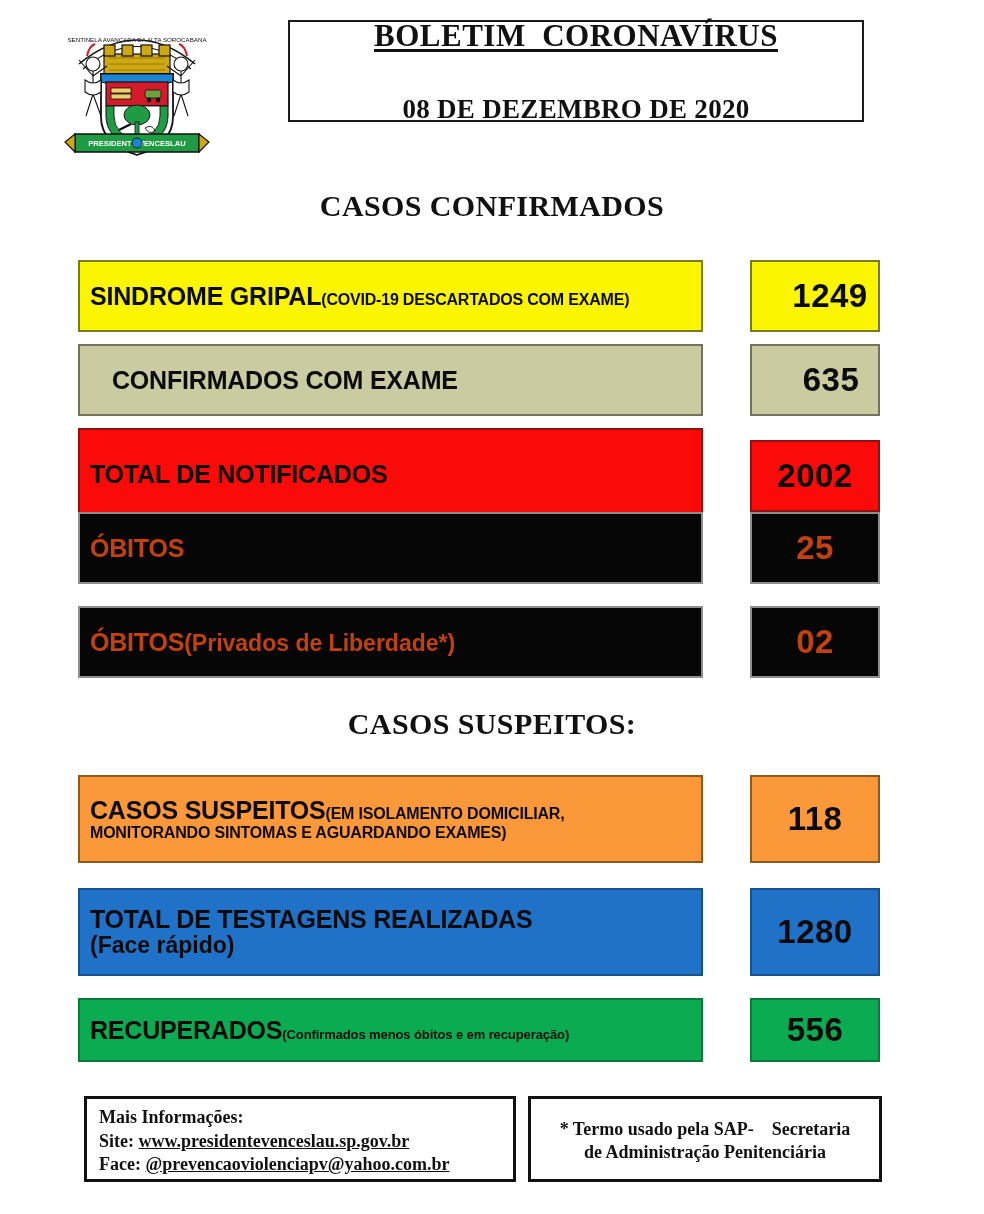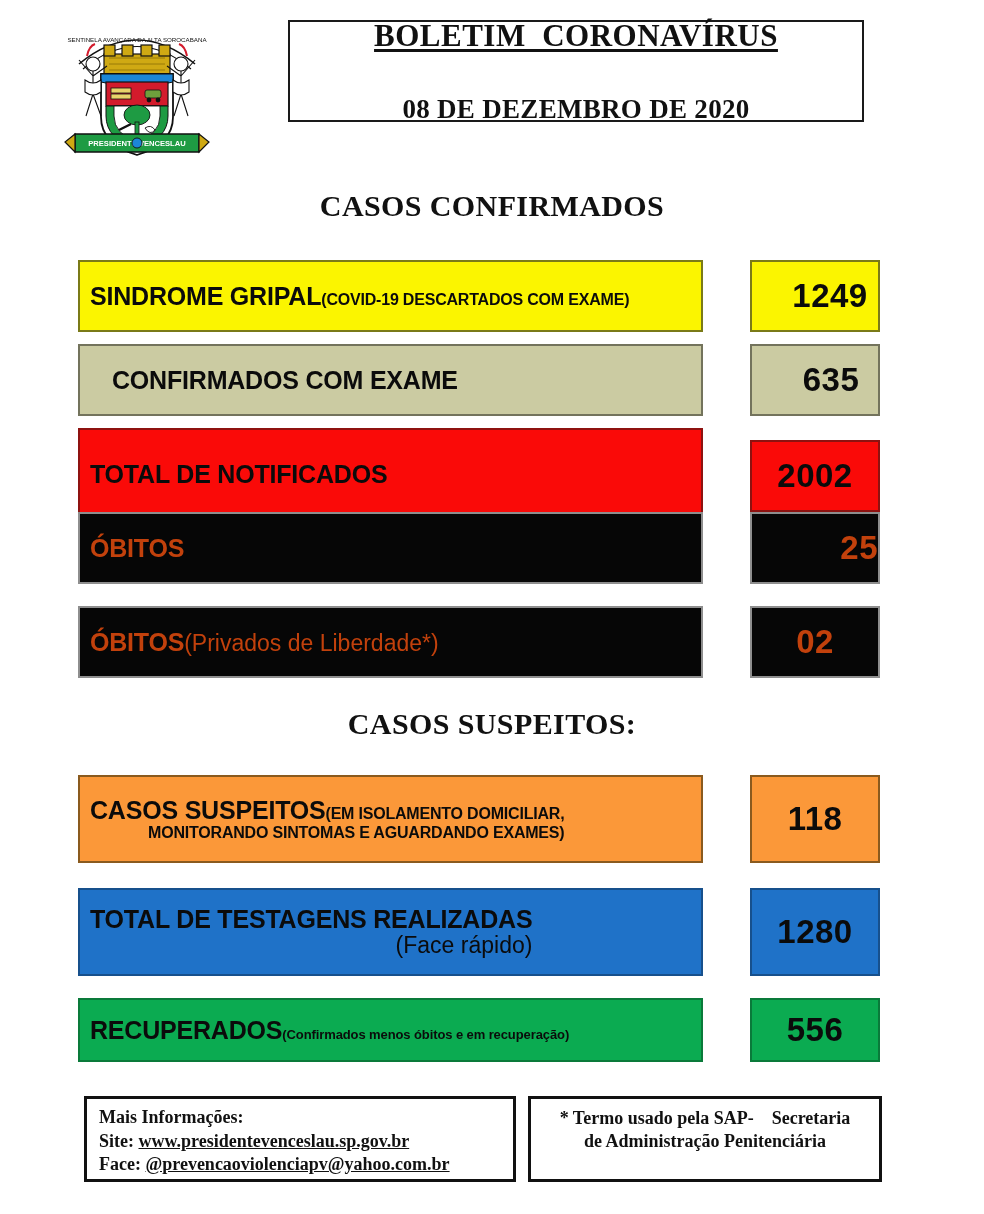--- a/index.html
+++ b/index.html
@@ -107,40 +107,39 @@
     border: 2px solid #6e6e52;
     display: flex;
     align-items: center;
     justify-content: center;
   }
   .bar-text {
     font-family: "Liberation Sans", sans-serif;
     font-weight: bold;
     line-height: 1.08;
     color: #0b0b0b;
-    text-align: right;
   }
   .value-text {
     font-family: "Liberation Sans", sans-serif;
     font-weight: bold;
     font-size: 33px;
     color: #0b0b0b;
     letter-spacing: 0.5px;
   }
   .main-label {
     font-size: 25px;
     letter-spacing: -0.2px;
   }
   .sub-label {
     font-size: 16px;
     letter-spacing: -0.2px;
   }
   .sub-label-mixed {
     font-size: 23px;
-    font-weight: normal;
+    font-weight: bold;
   }
   .sub-label-small {
     font-size: 13px;
     letter-spacing: -0.1px;
   }
 
   
   .c-yellow  { background: #FBF500; border-color: #7a7a18; }
   .c-khaki   { background: #CBCBA2; border-color: #73735c; padding-left: 32px; }
   .c-red     { background: #FA0A08; border-color: #8e1210; }
@@ -169,21 +168,21 @@
     height: 86px;
     padding: 7px 0 0 12px;
     font-size: 18px;
     line-height: 1.31;
   }
   #footer-right {
     left: 528px;
     top: 1096px;
     width: 354px;
     height: 86px;
-    padding: 8px 10px 0 10px;
+    padding: 19px 10px 0 10px;
     font-size: 18px;
     line-height: 1.3;
     text-align: center;
   }
   .u-link { text-decoration: underline; }
   .fl-row { white-space: nowrap; }
   #footer-right .fr-l1 { text-align: center; white-space: pre; }
   #footer-right .fr-l2 { text-align: center; }
 </style>
 </head>
@@ -291,21 +290,21 @@
     <span class="value-text t-black">2002</span>
   </div>
 </div>
 
 <div class="row">
   <div class="bar c-black" style="top:512px; height:72px;">
     <span class="bar-text t-white">
       <span class="main-label">ÓBITOS</span>
     </span>
   </div>
-  <div class="valuebox c-black" style="top:512px; height:72px;justify-content:flex-end;">
+  <div class="valuebox c-black" style="top:512px; height:72px;">
     <span class="value-text t-white">25</span>
   </div>
 </div>
 
 <div class="row">
   <div class="bar c-black" style="top:606px; height:72px;">
     <span class="bar-text t-white">
       <span class="main-label">ÓBITOS</span><span class="sub-label-mixed">(Privados de Liberdade*)</span>
     </span>
   </div>

